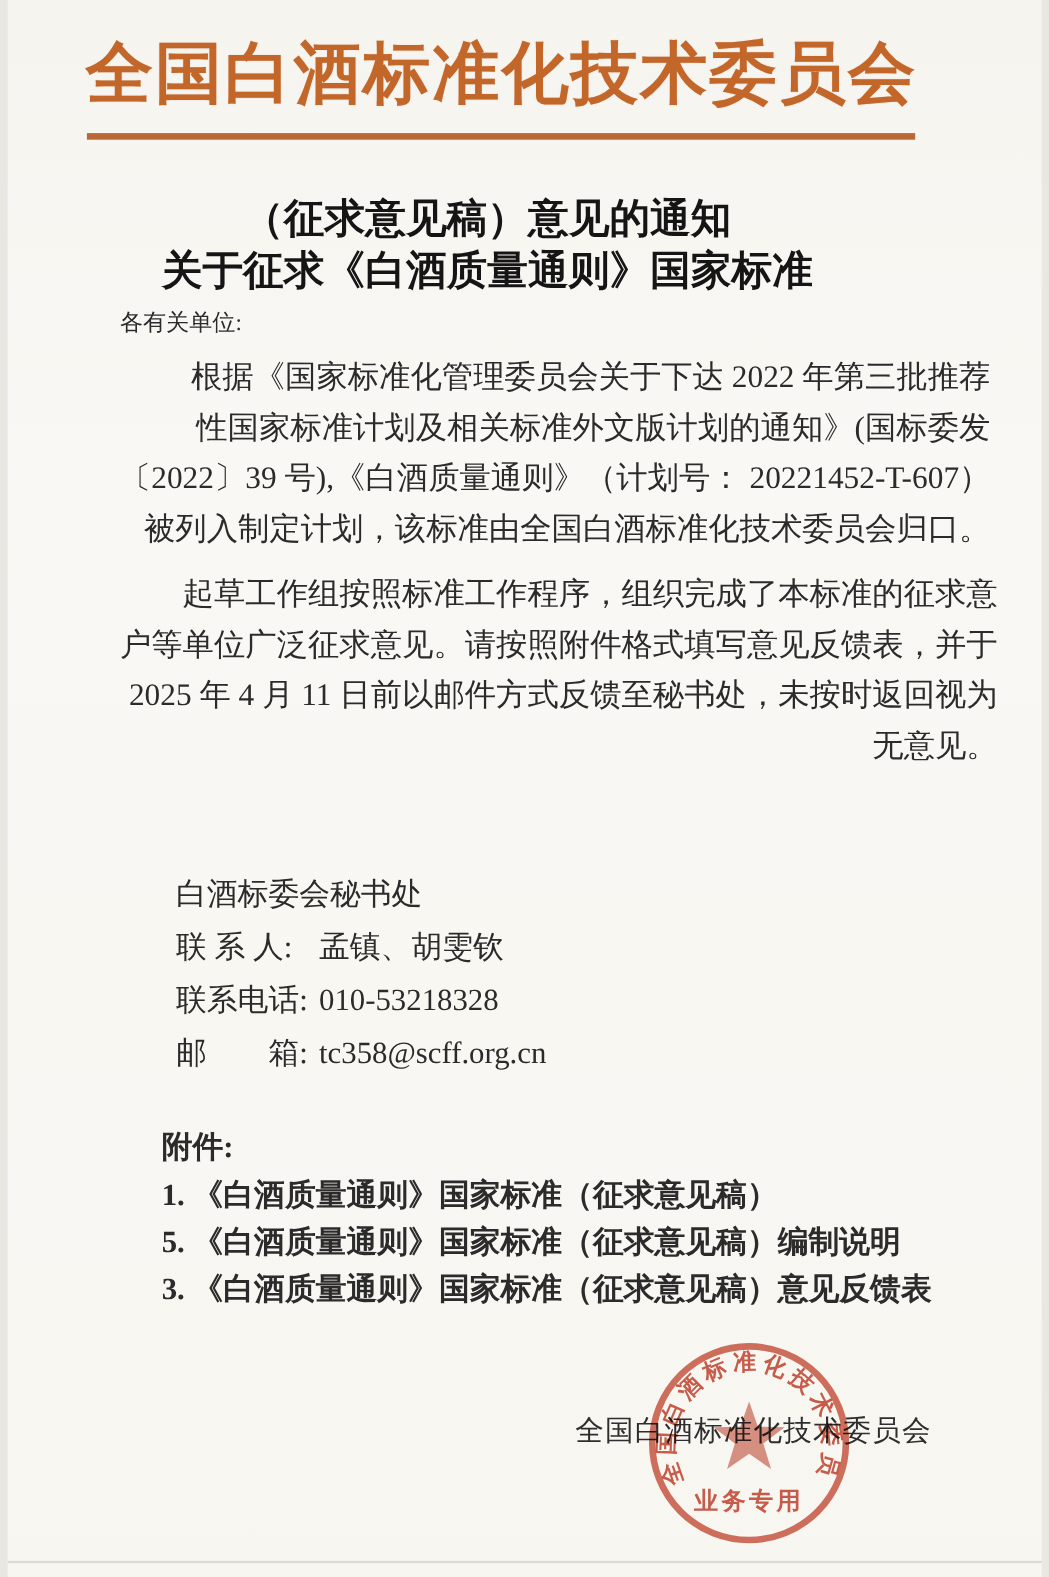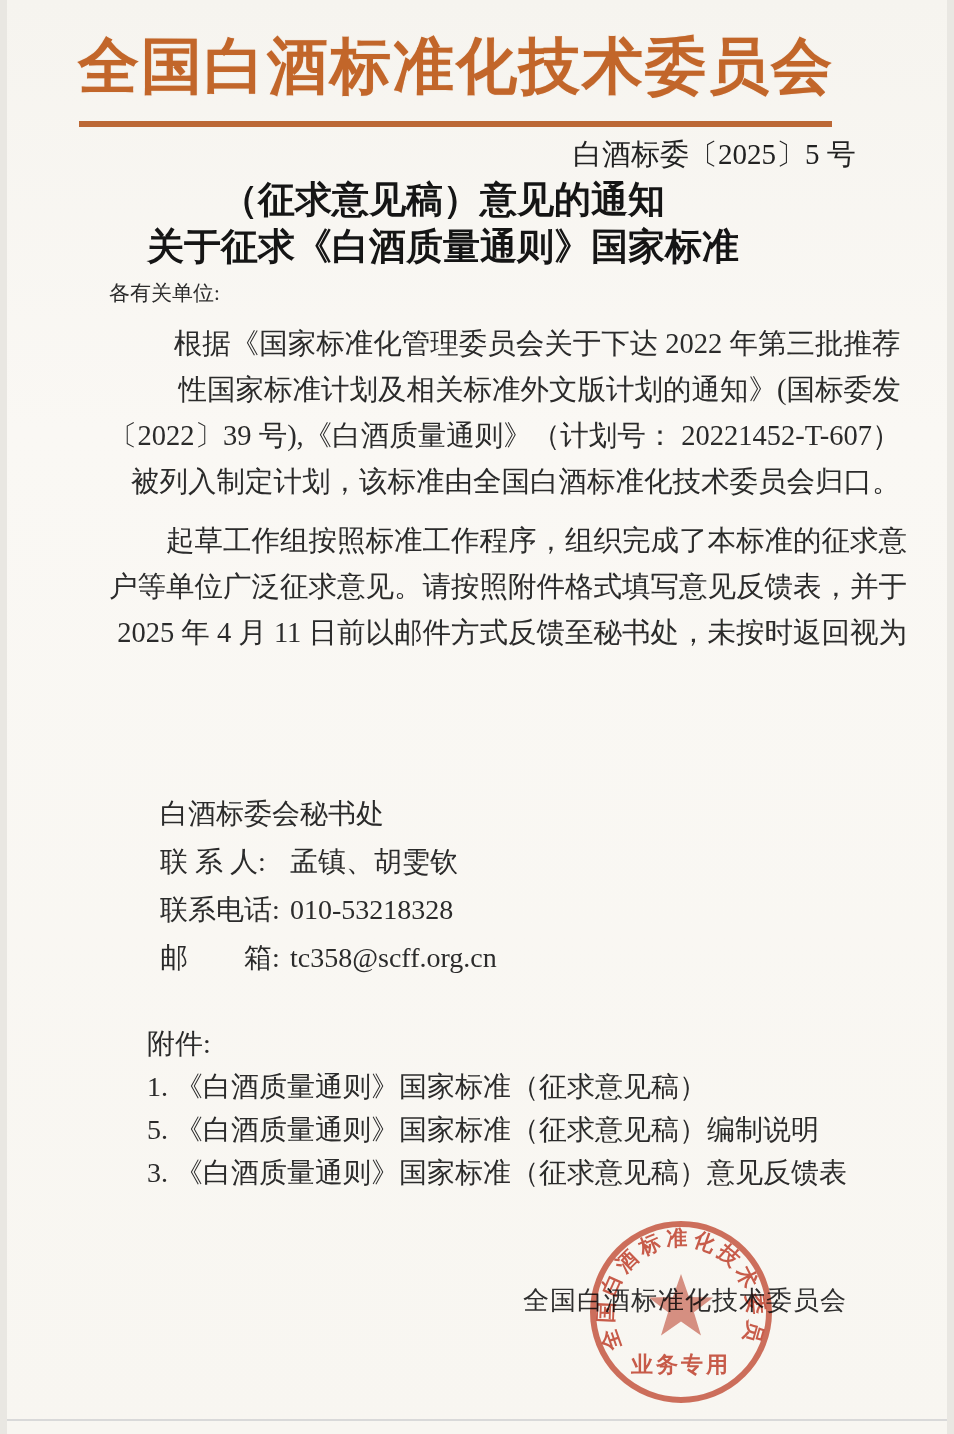--- a/index.html
+++ b/index.html
@@ -44,21 +44,21 @@
   .para1{top:321px;}
   .para2{top:518px;}
   .contact{
     position:absolute;top:790px;left:153px;
     font-size:28px;line-height:48px;
   }
   .contact .line{white-space:nowrap;}
   .contact .label{display:inline-block;min-width:130px;}
   .attachments{
     position:absolute;top:1022px;left:140px;
-    font-size:28px;line-height:43px;
+    font-size:28px;line-height:43px;font-weight:bold;
   }
   .attachments .line{white-space:nowrap;}
   .signature-org{
     position:absolute;top:1283px;left:516px;
     font-size:26px;letter-spacing:1px;white-space:nowrap;color:#2e2e2e;
   }
   .signature-date{
     position:absolute;top:1330px;left:517px;width:302px;
     text-align:center;font-size:28px;white-space:nowrap;color:#2e2e2e;
   }
@@ -81,40 +81,40 @@
 </style>
 </head>
 <body>
 
 <div class="page">
 
   <div class="org-header">全国白酒标准化技术委员会</div>
 
   <div class="rule"></div>
 
-  <div class="doc-number">白酒标委〔2025〕5 号</div>
 
   <div class="title">
     <div>（征求意见稿）意见的通知</div>
     <div>关于征求《白酒质量通则》国家标准</div>
   </div>
 
   <div class="salutation">各有关单位:</div>
 
   <div class="para para1">
     <div class="line indent">根据《国家标准化管理委员会关于下达 2022 年第三批推荐</div>
     <div class="line">性国家标准计划及相关标准外文版计划的通知》(国标委发</div>
     <div class="line">〔2022〕39 号),《白酒质量通则》（计划号： 20221452-T-607）</div>
     <div class="line">被列入制定计划，该标准由全国白酒标准化技术委员会归口。</div>
   </div>
 
   <div class="para para2">
     <div class="line indent">起草工作组按照标准工作程序，组织完成了本标准的征求意</div>
     <div class="line">户等单位广泛征求意见。请按照附件格式填写意见反馈表，并于</div>
     <div class="line">2025 年 4 月 11 日前以邮件方式反馈至秘书处，未按时返回视为</div>
+    <div class="line">无意见。</div>
   </div>
 
   <div class="contact">
     <div class="line">白酒标委会秘书处</div>
     <div class="line"><span class="label">联 系 人:</span><span>孟镇、胡雯钦</span></div>
     <div class="line"><span class="label">联系电话:</span><span>010-53218328</span></div>
     <div class="line"><span class="label">邮　　箱:</span><span>tc358@scff.org.cn</span></div>
   </div>
 
   <div class="attachments">

